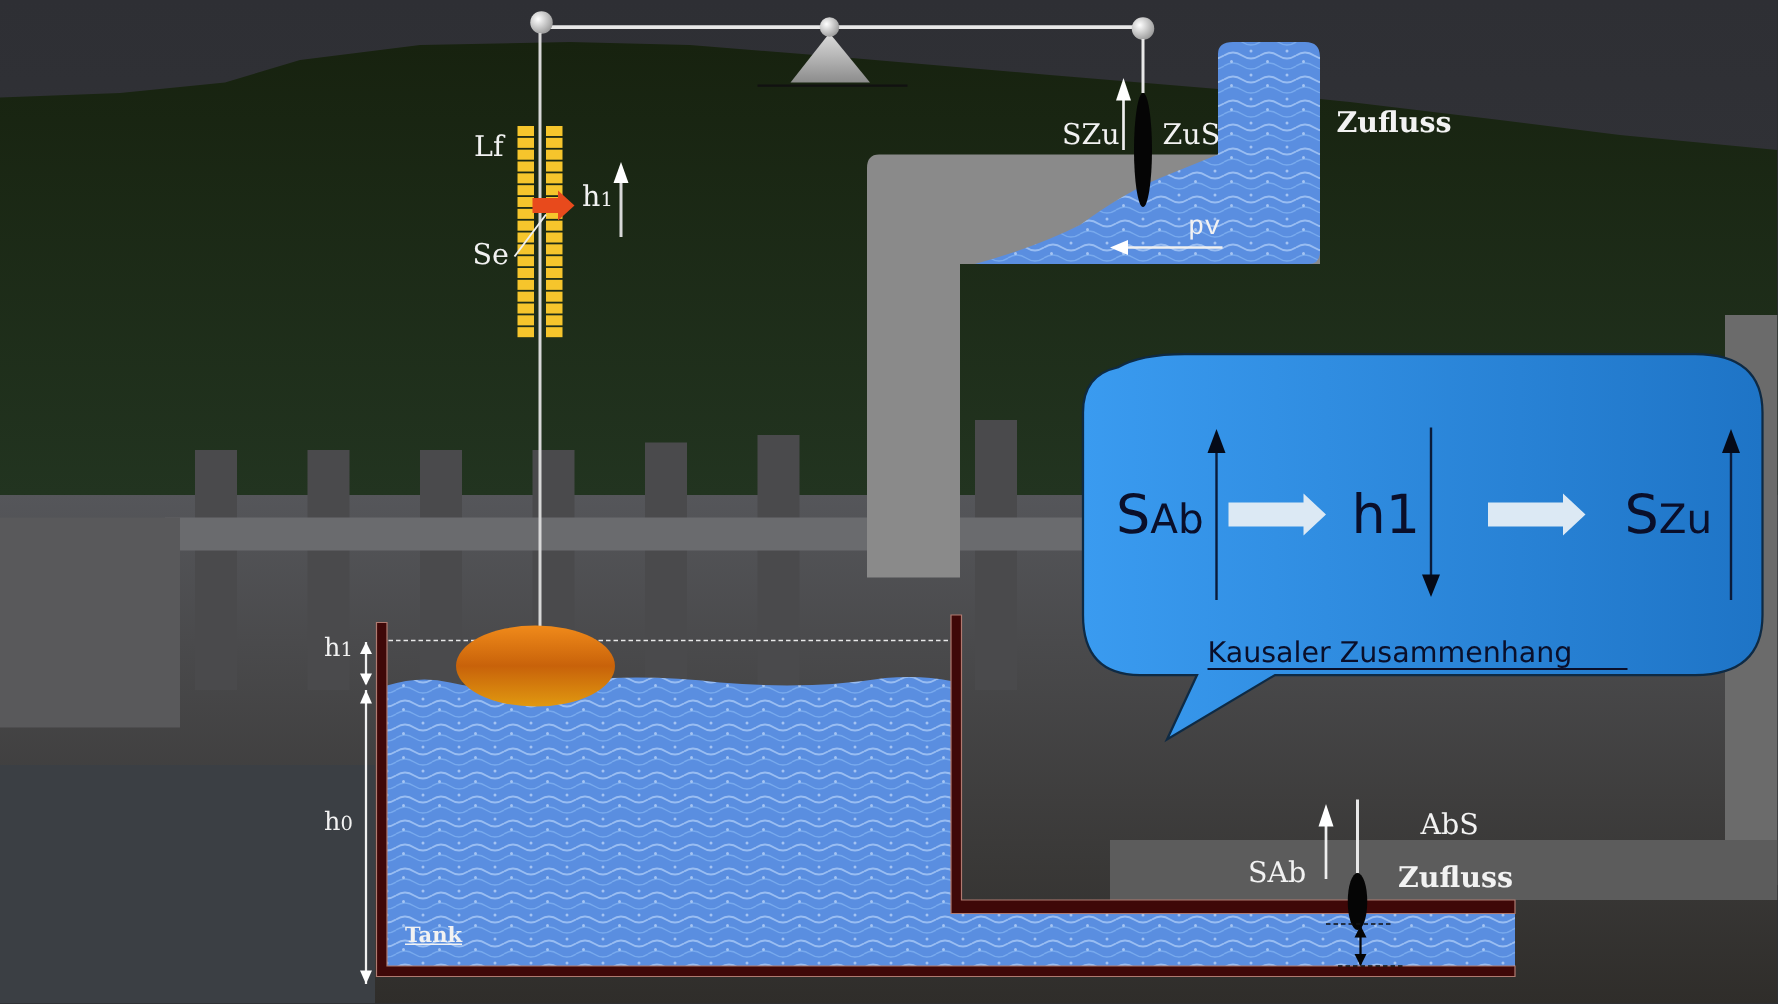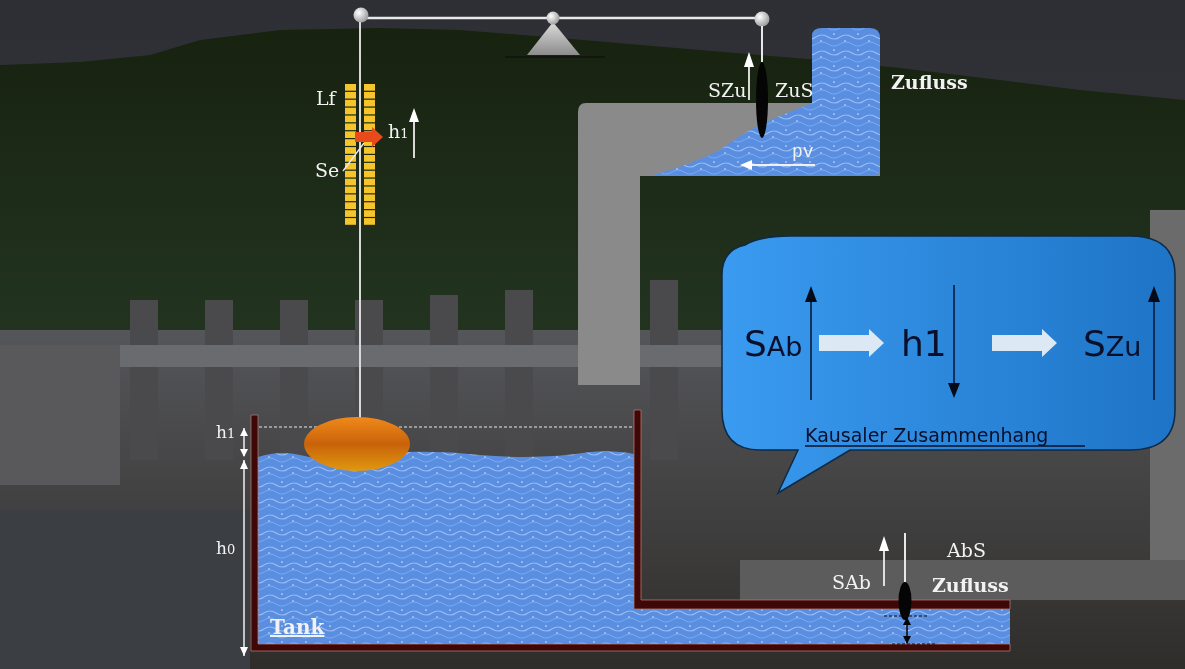--- a/index.html
+++ b/index.html
@@ -185,21 +185,21 @@
 <div class="lbl" style="left:315px;top:161px;">Se</div>
 <div class="lbl" style="left:388px;top:122px;"><span>h</span><span class="sub">1</span></div>
 
 <div class="lbl" style="left:708px;top:81px;">SZu</div>
 <div class="lbl" style="left:775px;top:81px;">ZuS</div>
 <div class="lbl bold" style="left:891px;top:73px;text-align:center;">Zufluss</div>
 <div class="lbl" style="left:792px;top:143px;font-family:Liberation Mono, monospace;font-size:18px;">pv</div>
 
 <div class="lbl" style="left:216px;top:424px;font-size:17px;"><span>h</span><span class="sub">1</span></div>
 <div class="lbl" style="left:216px;top:540px;font-size:17px;"><span>h</span><span class="sub">0</span></div>
-<div class="lbl bold" style="left:270px;top:617px;font-size:20px;text-decoration:underline;">Tank</div>
+<div class="lbl bold" style="left:270px;top:617px;font-size:14px;text-decoration:underline;">Tank</div>
 
 <div class="lbl" style="left:947px;top:541px;">AbS</div>
 <div class="lbl" style="left:832px;top:573px;">SAb</div>
 <div class="lbl bold" style="left:932px;top:576px;">Zufluss</div>
 
 <div class="bubble-text" style="left:744px;top:326px;"><span style="font-size:36px;">S</span><span style="font-size:27px;">Ab</span></div>
 <div class="bubble-text" style="left:901px;top:326px;font-size:36px;">h1</div>
 <div class="bubble-text" style="left:1083px;top:326px;"><span style="font-size:36px;">S</span><span style="font-size:27px;text-align:center;">Zu</span></div>
 <div class="bubble-text" style="left:805px;top:426px;font-size:19px;">Kausaler Zusammenhang</div>
 

